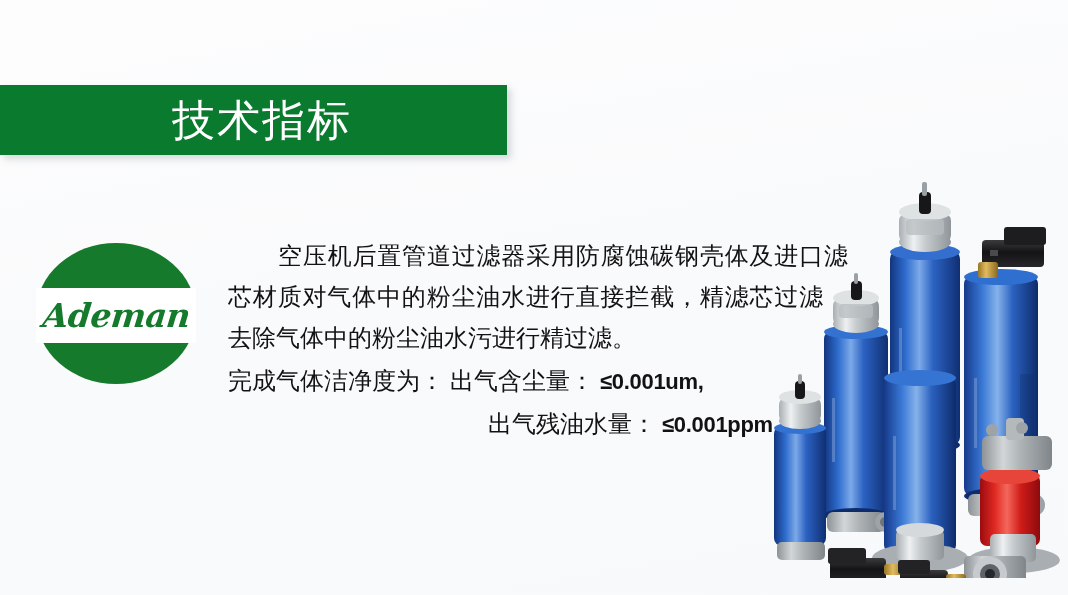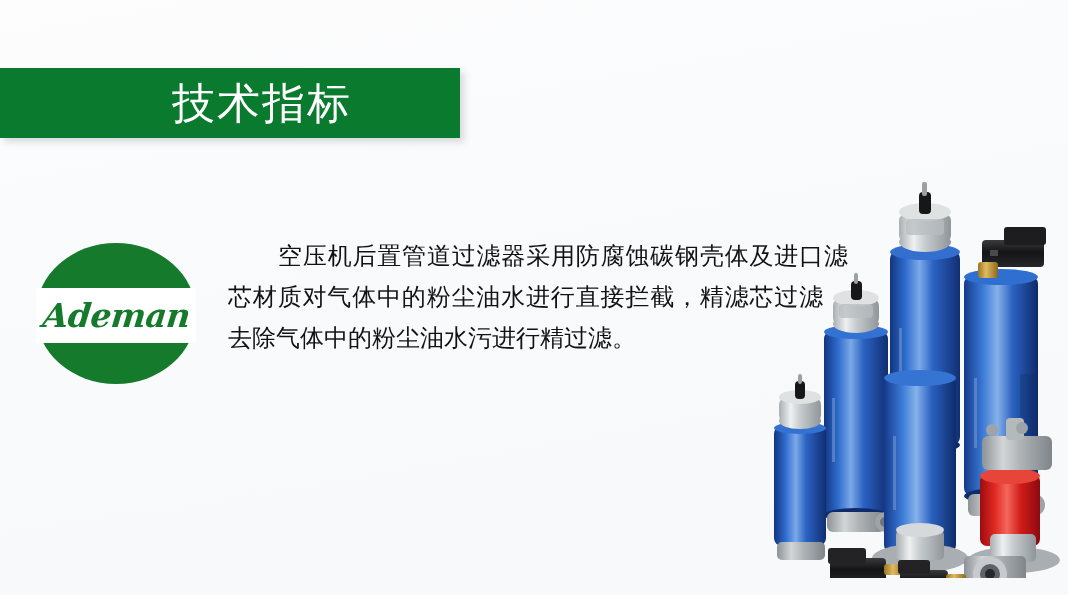--- a/index.html
+++ b/index.html
@@ -19,22 +19,22 @@
     position: absolute;
     inset: 0;
     background: linear-gradient(170deg, #fdfdfe 0%, #f9fafb 45%, #f7f9fa 100%);
     overflow: hidden;
   }
 
   
   #title-banner {
     position: absolute;
     left: 0;
-    top: 68px;
-    width: 460px;
+    top: 85px;
+    width: 507px;
     height: 70px;
     background: #0a7a2e;
     box-shadow: 4px 4px 7px rgba(120,130,140,0.28);
     display: flex;
     align-items: center;
   }
   #title-text {
     color: #ffffff;
     font-size: 43px;
     line-height: 1;
@@ -149,20 +149,31 @@
     <div id="logo-disc"></div>
     <div id="logo-band">
       <span id="logo-word">Ademan</span>
     </div>
   </div>
 
   <div id="body-copy">
     <p id="body-paragraph">空压机后置管道过滤器采用防腐蚀碳钢壳体及进口滤芯材质对气体中的粉尘油水进行直接拦截，精滤芯过滤，去除气体中的粉尘油水污进行精过滤。</p>
   </div>
 
+  <div id="spec-list">
+    <div class="spec-row">
+      <span>完成气体洁净度为：</span>
+      <span>出气含尘量：</span>
+      <span class="spec-value">≤0.001um,</span>
+    </div>
+    <div class="spec-row indented">
+      <span>出气残油水量：</span>
+      <span class="spec-value">≤0.001ppm</span>
+    </div>
+  </div>
 
   <div id="product-photo">
     <svg viewBox="0 0 300 400" xmlns="http://www.w3.org/2000/svg" aria-hidden="true">
       <defs>
         <linearGradient id="blueBody" x1="0" y1="0" x2="1" y2="0">
           <stop offset="0%" stop-color="#12357f"></stop>
           <stop offset="22%" stop-color="#2e6ccd"></stop>
           <stop offset="42%" stop-color="#7ca9e8"></stop>
           <stop offset="62%" stop-color="#2b62c2"></stop>
           <stop offset="100%" stop-color="#102f72"></stop>

